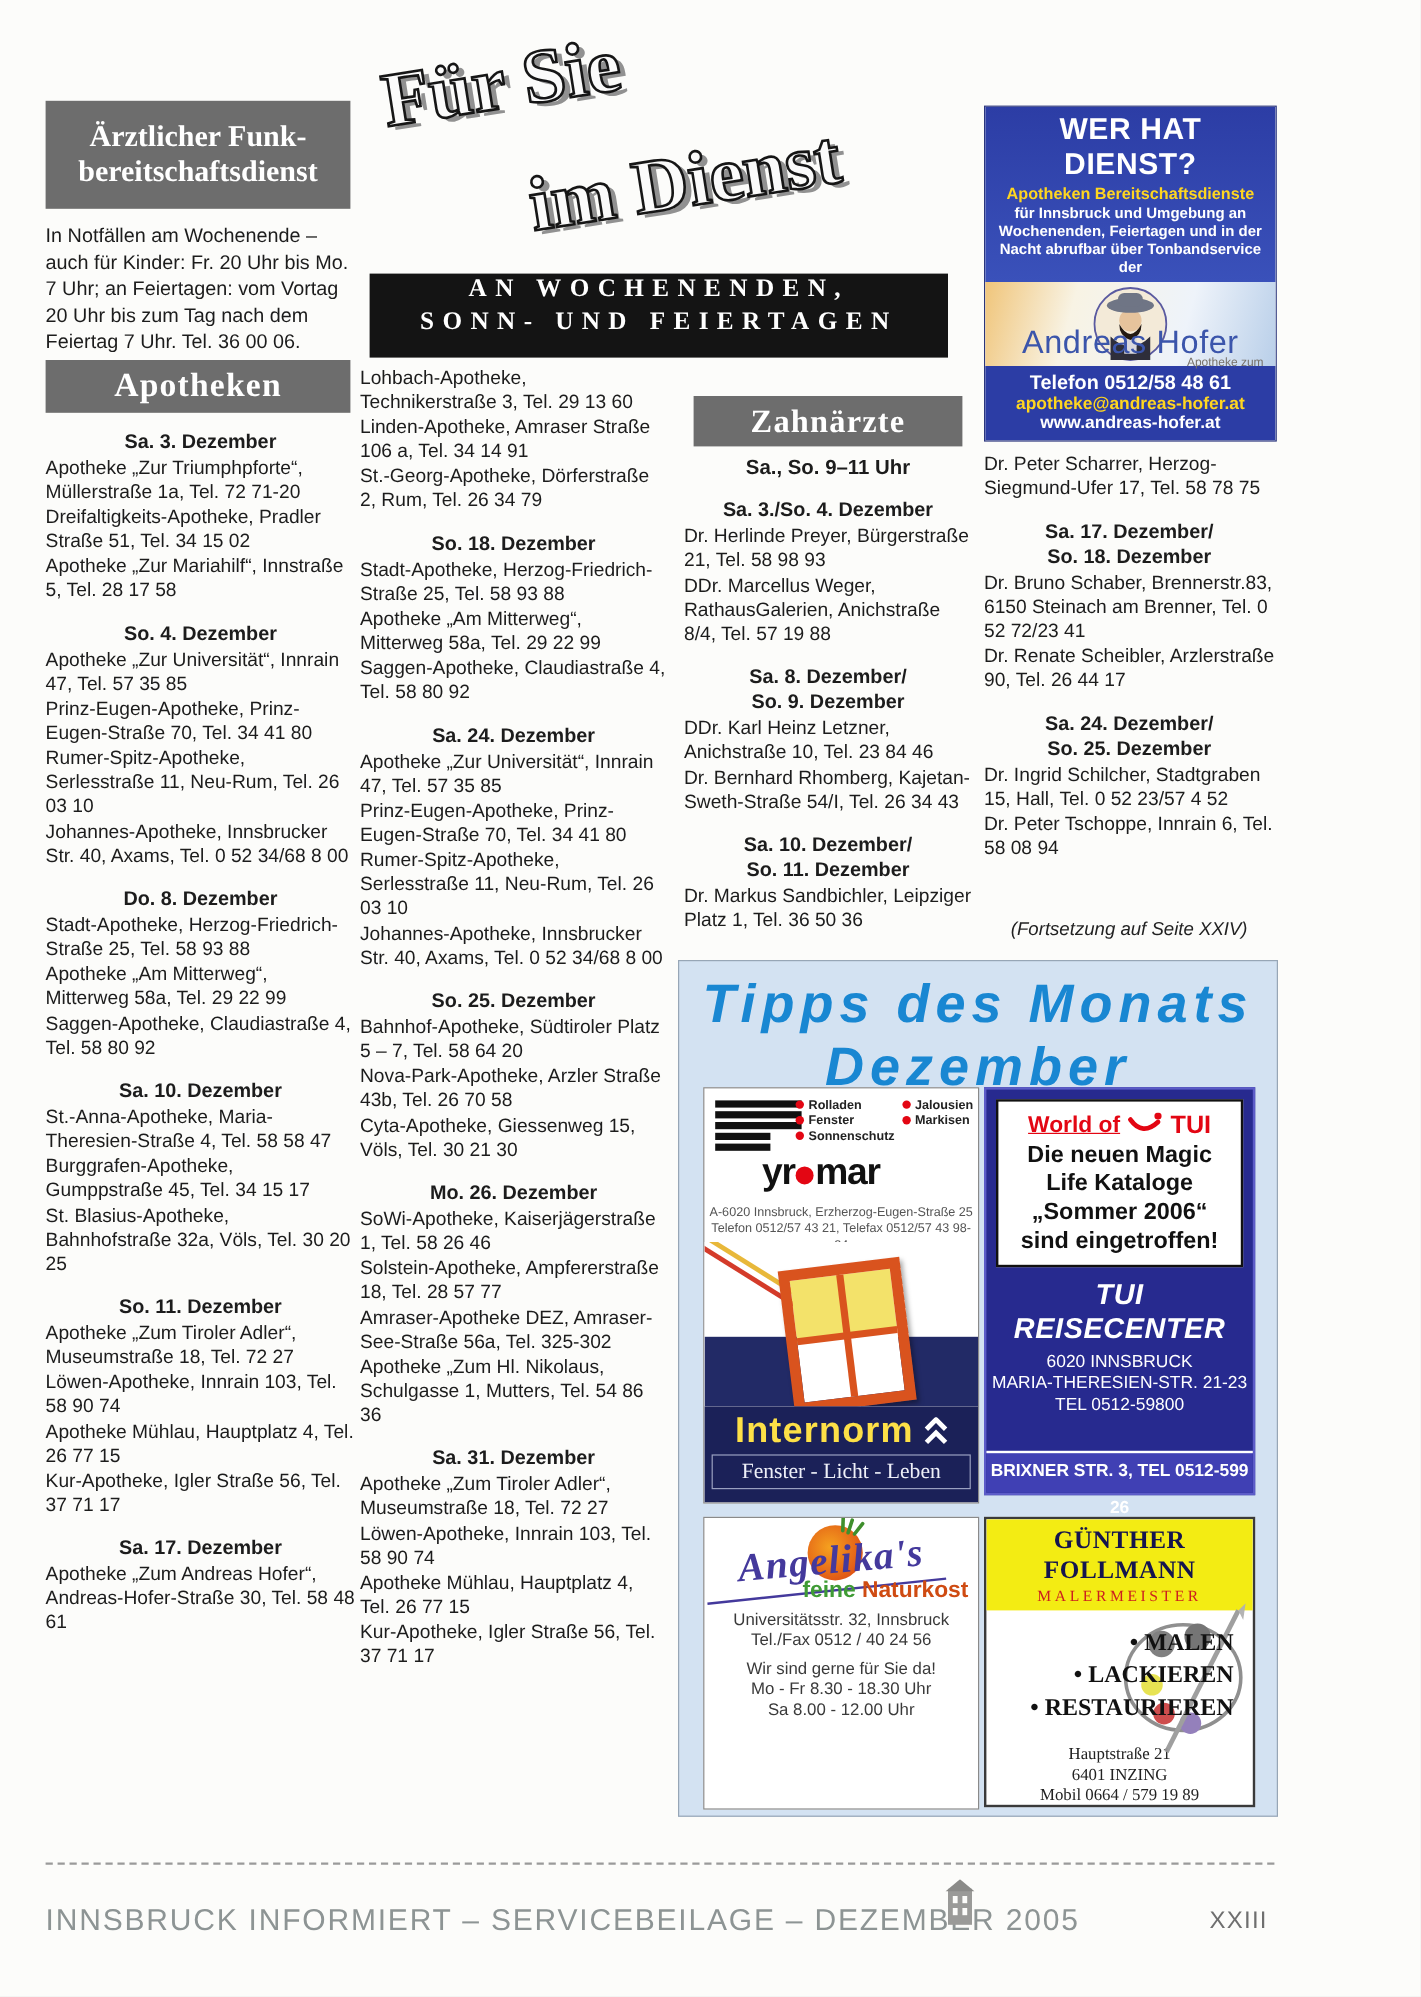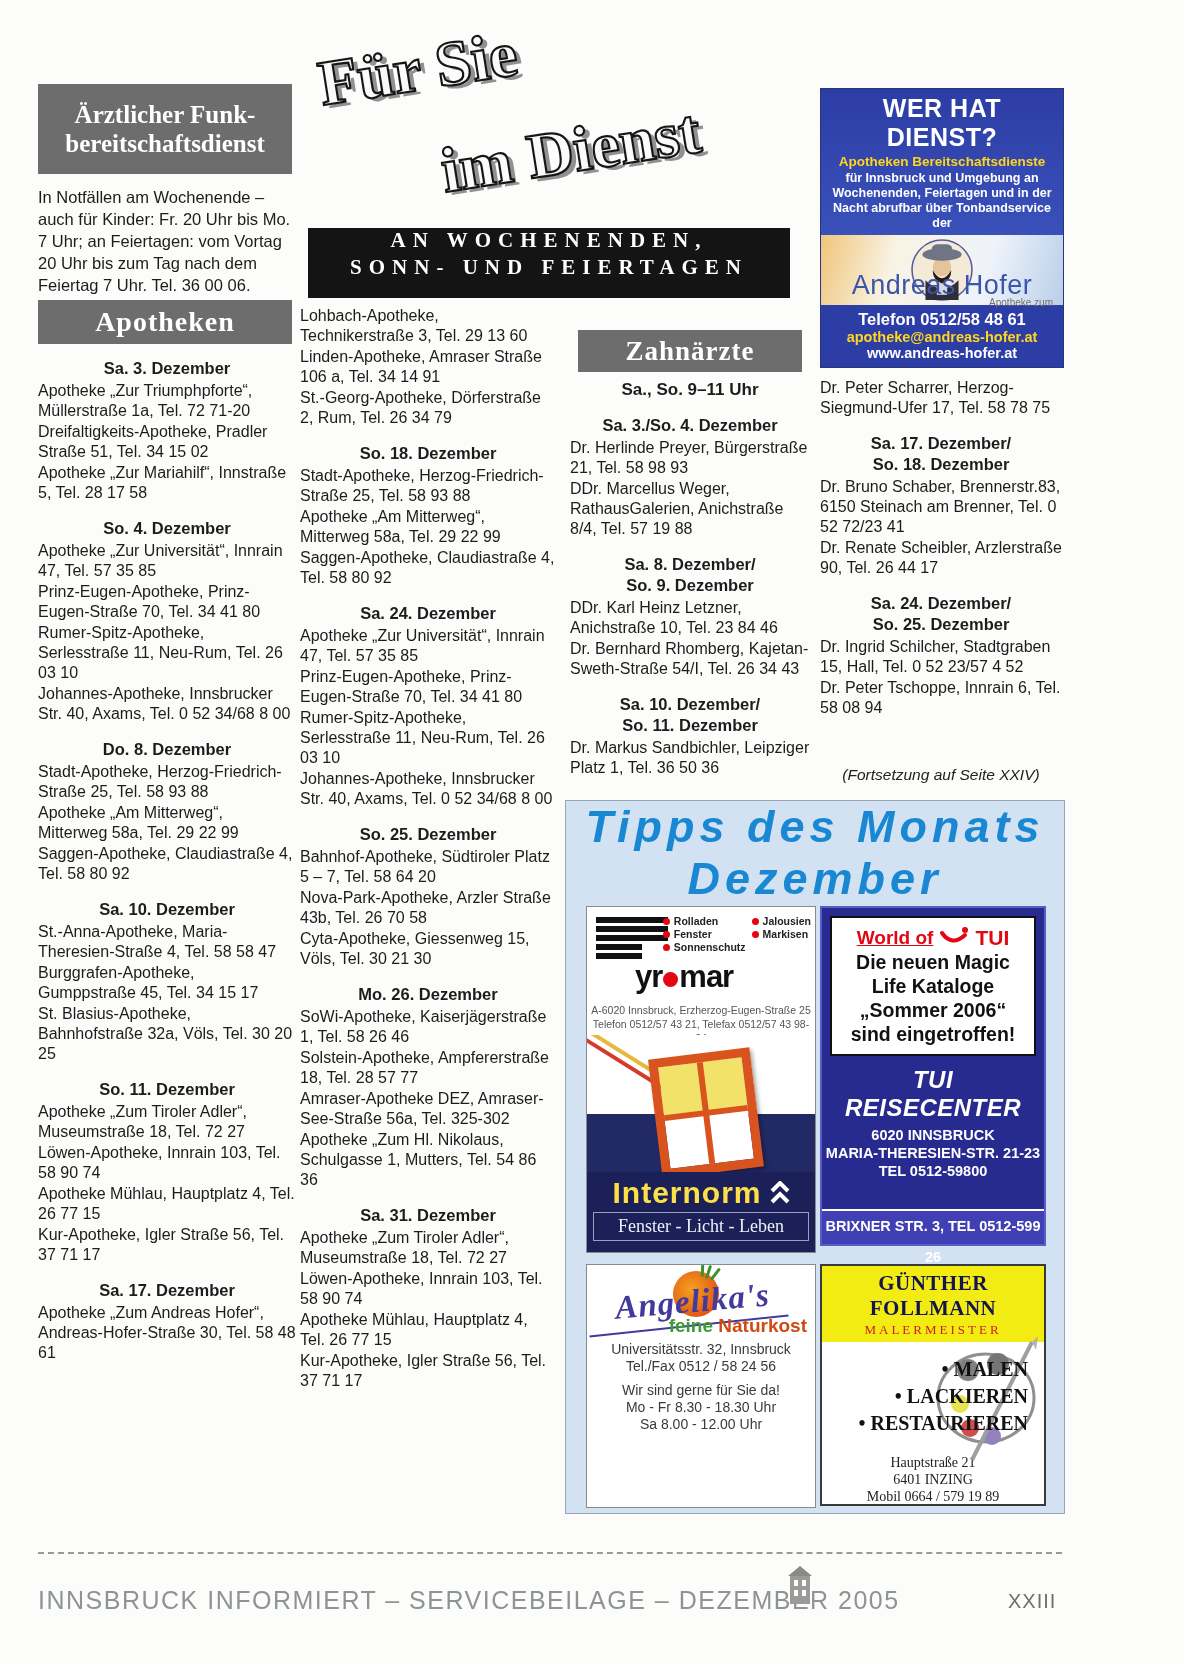--- a/index.html
+++ b/index.html
@@ -53,21 +53,21 @@
   .whd-small{position:absolute;right:10px;top:62px;font-size:10px;color:#77716a;}
   .whd-brand{position:absolute;left:0;right:0;bottom:4px;text-align:center;font-size:27px;color:#3b55ab;letter-spacing:.5px;}
   .whd-bot{background:#2c3da5;text-align:center;padding:5px 2px 6px;}
   .whd-phone{font-size:16.5px;font-weight:bold;color:#fff;}
   .whd-mail{font-size:14.5px;font-weight:bold;color:#ffd61f;}
   .whd-web{font-size:14.5px;font-weight:bold;color:#fff;}
 
   
   .tipps{position:absolute;left:565px;top:800px;width:498px;height:712px;background:#d3e2f2;border:1px solid #97a6b6;}
   .tipps-t1,.tipps-t2{text-align:center;color:#1987d2;font-weight:bold;font-style:italic;font-size:45px;letter-spacing:5px;}
-  .tipps-t1{margin-top:0;}
+  .tipps-t1{margin-top:10px;}
   .tipps-t2{margin-top:0;}
 
   
   .tyro{position:absolute;left:20px;top:105px;width:228px;height:345px;background:#fff;border:1px solid #8a8a8a;overflow:hidden;}
   .tyro-bars{position:absolute;left:9px;top:10px;}
   .tyro-bars i{display:block;background:#111;height:6px;margin-bottom:3px;}
   .tyro-bars i:nth-child(1){width:72px;}
   .tyro-bars i:nth-child(2){width:72px;}
   .tyro-bars i:nth-child(3){width:72px;}
   .tyro-bars i:nth-child(4){width:46px;}
@@ -96,21 +96,21 @@
 
   
   .tui{position:absolute;left:254px;top:105px;width:226px;height:340px;background:#272a8f;border:2px solid #5c5cc8;box-sizing:border-box;}
   .tui-inner{background:#fff;border:2px solid #111;margin:8px 8px 0;padding:8px 2px;text-align:center;}
   .tui-logo-row{display:flex;align-items:center;justify-content:center;gap:6px;}
   .tui-worldof{color:#e30613;font-weight:bold;font-size:19px;text-decoration:underline;}
   .tui-word{color:#e30613;font-weight:800;font-size:21px;}
   .tui-line{font-size:19.5px;font-weight:bold;color:#111;line-height:24px;}
   .tui-center{text-align:center;color:#fff;font-weight:800;font-style:italic;font-size:24px;margin-top:10px;letter-spacing:.5px;}
   .tui-addr{text-align:center;margin-top:4px;}
-  .tui-addr div{color:#fff;font-weight:bold;font-size:14.5px;line-height:18px;}
+  .tui-addr div{color:#fff;font-weight:normal;font-size:14.5px;line-height:18px;}
   .tui-brixner{position:absolute;left:0;right:0;bottom:0;height:33px;background:#4040b4;border-top:2px solid #fff;
                color:#fff;font-weight:800;font-size:14.5px;text-align:center;line-height:31px;}
 
   
   .nk{position:absolute;left:20px;top:463px;width:228px;height:242px;background:#fff;border:1px solid #8a8a8a;overflow:hidden;text-align:center;}
   .nk-logo{position:relative;height:72px;}
   .nk-sun{position:absolute;left:86px;top:6px;width:46px;height:46px;border-radius:50%;
           background:radial-gradient(circle at 40% 40%,#f5a11f,#d93c12);}
   .nk-leaf{position:absolute;width:3px;height:14px;background:#3f8f2d;border-radius:2px;}
   .nk-leaf.a{left:120px;top:0;transform:rotate(18deg);}
@@ -351,21 +351,21 @@
         <span class="nk-sun" data-interactable="false"></span>
         <span class="nk-leaf a"></span>
           <span class="nk-leaf b"></span>
           <span class="nk-leaf c"></span>
         <span class="nk-script" data-interactable="false">Angelika's</span>
         <span class="nk-swoosh"></span>
         <span class="nk-tagline" data-interactable="false"><span class="nk-tag-green">feine </span><span class="nk-tag-red">Naturkost</span></span>
       </div>
       <div class="nk-addr">
           <div data-interactable="false">Universitätsstr. 32, Innsbruck</div>
-          <div data-interactable="false">Tel./Fax 0512 / 58 24 56</div>
+          <div data-interactable="false">Tel./Fax 0512 / 40 24 56</div>
         </div>
       <div class="nk-lines">
           <div class="nk-line" data-interactable="false">Wir sind gerne für Sie da!</div>
           <div class="nk-line" data-interactable="false">Mo - Fr 8.30 - 18.30 Uhr</div>
           <div class="nk-line" data-interactable="false">Sa 8.00 - 12.00 Uhr</div>
         </div>
     </div>
 
     <div class="fm" data-interactable="false">
       <div class="fm-head" data-interactable="false">

